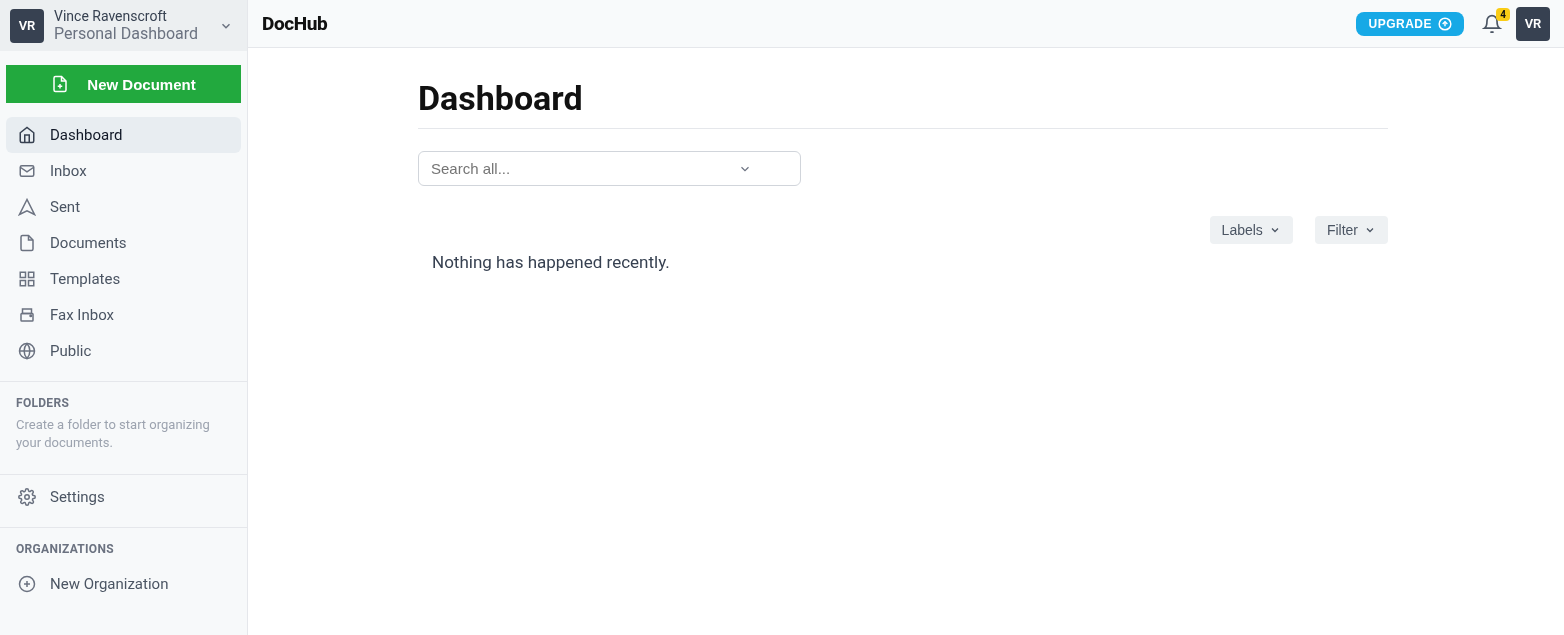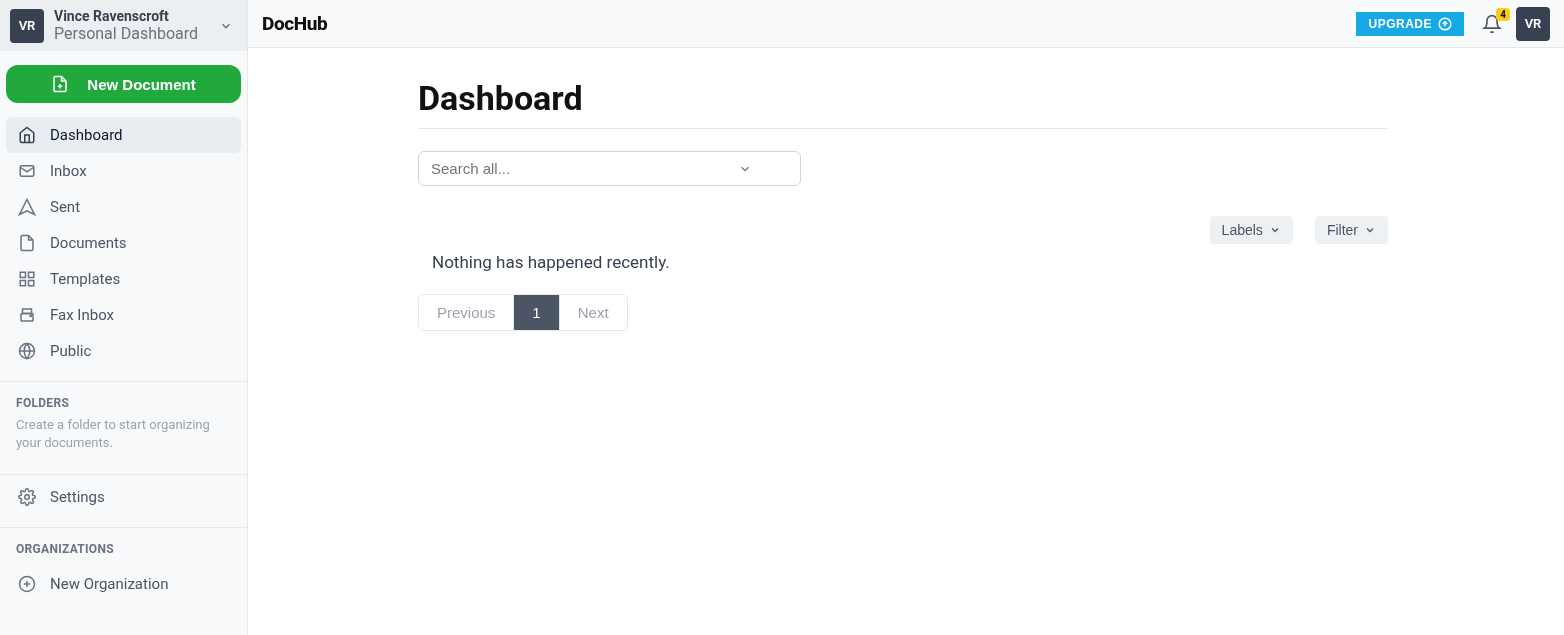--- a/index.html
+++ b/index.html
@@ -33,30 +33,30 @@
 .avatar-sm {
   width: 34px; height: 34px;
   background: #374151;
   color: #fff;
   display: flex; align-items: center; justify-content: center;
   font-weight: 600; font-size: 13px;
   border-radius: 4px;
   flex-shrink: 0;
 }
 .user-info { margin-left: 10px; flex: 1; }
-.user-name { font-size: 14px; color: #374151; font-weight: 700; }
+.user-name { font-size: 14px; color: #374151; font-weight: 400; }
 .user-sub { font-size: 16px; color: #6b7280; }
 .chevron-user { color: #6b7280; margin-right: 4px; }
 .new-doc-wrap { padding: 14px 6px 10px; }
 .new-doc-btn {
   width: 100%;
   background: #22a93e;
   color: #fff;
   border: none;
-  border-radius: 12px;
+  border-radius: 0;
   padding: 10px 0;
   font-size: 15px;
   font-weight: 600;
   display: flex; align-items: center; justify-content: center;
   gap: 18px;
   cursor: pointer;
 }
 .nav-list { padding: 4px 6px; }
 .nav-item {
   display: flex; align-items: center;
@@ -83,21 +83,21 @@
   background: #f8fafb;
   display: flex; align-items: center;
   padding: 0 14px;
 }
 .brand { font-size: 19px; font-weight: 800; letter-spacing: -0.4px; color: #111; }
 .topbar-spacer { flex: 1; }
 .upgrade-btn {
   background: #17a9e6;
   color: #fff;
   border: none;
-  border-radius: 0;
+  border-radius: 8px;
   padding: 5px 12px;
   font-size: 12px;
   font-weight: 700;
   letter-spacing: 0.5px;
   display: flex; align-items: center; gap: 6px;
   cursor: pointer;
 }
 .bell-wrap { position: relative; margin: 0 14px 0 18px; cursor: pointer; color:#4b5563; }
 .badge {
   position: absolute; top: -6px; right: -8px;
@@ -339,21 +339,16 @@
             <span>
                 <svg width="12" height="12" viewBox="0 0 24 24" fill="none" stroke="currentColor" stroke-width="2.5">
                   <polyline points="6 9 12 15 18 9"></polyline>
                 </svg>
               </span>
           </button>
         </div>
 
         <div class="empty-msg">Nothing has happened recently.</div>
 
-        <div class="pager">
-          <button class="pager-btn">Previous</button>
-          <button class="pager-btn active">1</button>
-          <button class="pager-btn">Next</button>
-        </div>
       </div>
     </div>
   </div>
 </div>
 
 </body></html>

